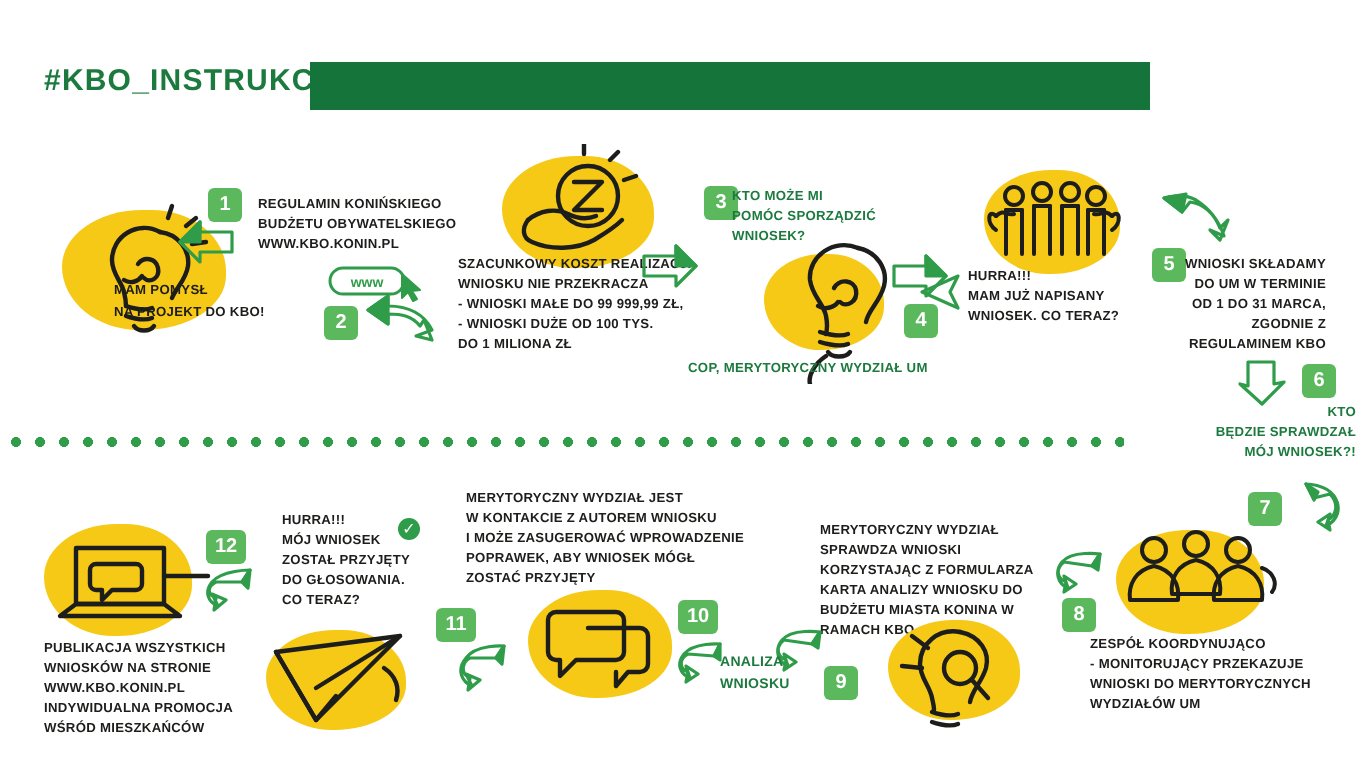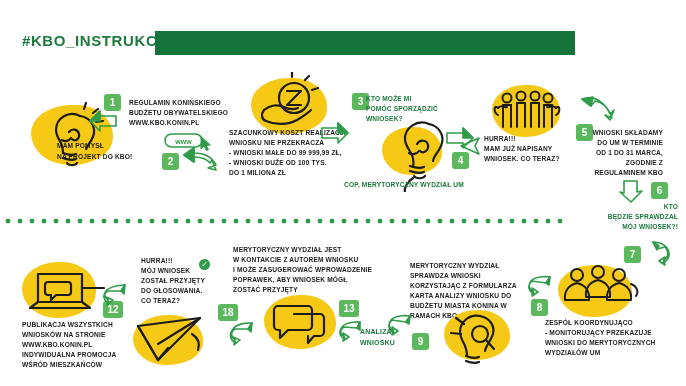--- a/index.html
+++ b/index.html
@@ -260,21 +260,21 @@
   <div class="arrow" style="left:384px; top:312px;">
     <svg width="30" height="24" viewBox="0 0 30 24" fill="none" stroke="#2f9c4a" stroke-width="1.6" stroke-linejoin="round">
       <path d="M26 4 C26 4 12 2 7 8 C3 13 5 19 10 21 L8 15 L14 19 L8 23 L9 18
                C4 16 4 11 8 8 L22 10 Z"></path>
       <path d="M26 4 L22 10 L25 12 Z" fill="#2f9c4a"></path>
     </svg>
   </div>
   <div class="txt green" style="left:360px; top:327px; width:54px; font-size:7px;">ANALIZA
 WNIOSKU</div>
 
-  <div class="badge" style="left:339px; top:300px; width:20px;">13</div>
+  <div class="badge" style="left:339px; top:300px; width:20px;">10</div>
   <div class="arrow" style="left:336px; top:318px;">
     <svg width="28" height="24" viewBox="0 0 28 24" fill="none" stroke="#2f9c4a" stroke-width="1.6" stroke-linejoin="round">
       <path d="M24 4 C24 4 11 3 6 9 C2 14 4 19 9 21 L7 15 L13 19 L7 23 L8 18
                C3 16 4 11 8 9 L21 10 Z"></path>
       <path d="M24 4 L21 10 L24 12 Z" fill="#2f9c4a"></path>
     </svg>
   </div>
   <div class="txt" style="left:233px; top:245px; width:150px;">MERYTORYCZNY WYDZIAŁ JEST
 W KONTAKCIE Z AUTOREM WNIOSKU
 I MOŻE ZASUGEROWAĆ WPROWADZENIE
@@ -282,21 +282,21 @@
 ZOSTAĆ PRZYJĘTY</div>
   <div class="blob" style="left:264px; top:295px; width:72px; height:54px;"></div>
   <div class="inkline" style="left:264px; top:296px;">
     <svg width="74" height="56" viewBox="0 0 74 56" fill="none" stroke="#1d1d1b" stroke-width="2.2" stroke-linecap="round" stroke-linejoin="round">
       <path d="M14 10 h30 a4 4 0 0 1 4 4 v16 a4 4 0 0 1-4 4 h-20 l-8 8 v-8 h-2
                a4 4 0 0 1-4-4 v-16 a4 4 0 0 1 4-4z"></path>
       <path d="M30 18 h26 a4 4 0 0 1 4 4 v14 a4 4 0 0 1-4 4 h-6 l-6 7 v-7"></path>
     </svg>
   </div>
 
-  <div class="badge" style="left:218px; top:304px; width:20px;">18</div>
+  <div class="badge" style="left:218px; top:304px; width:20px;">11</div>
   <div class="arrow" style="left:226px; top:320px;">
     <svg width="30" height="26" viewBox="0 0 30 26" fill="none" stroke="#2f9c4a" stroke-width="1.6" stroke-linejoin="round">
       <path d="M26 3 C26 3 12 2 7 9 C2 15 5 21 10 23 L7 17 L14 20 L8 25 L9 19
                C4 17 5 11 9 9 L22 9 Z"></path>
       <path d="M26 3 L22 9 L25 12 Z" fill="#2f9c4a"></path>
     </svg>
   </div>
   <div class="txt" style="left:141px; top:256px; width:90px;">HURRA!!!
 MÓJ WNIOSEK
 ZOSTAŁ PRZYJĘTY
@@ -306,21 +306,21 @@
   <div class="blob" style="left:133px; top:315px; width:70px; height:50px;"></div>
   <div class="inkline" style="left:128px; top:306px;">
     <svg width="82" height="62" viewBox="0 0 82 62" fill="none" stroke="#1d1d1b" stroke-width="2.2" stroke-linecap="round" stroke-linejoin="round">
       <path d="M10 20 L72 12 L30 54 Z"></path>
       <path d="M10 20 L30 54 L40 42"></path>
       <path d="M72 12 L30 38"></path>
       <path d="M64 28 c6 4 8 10 6 16"></path>
     </svg>
   </div>
 
-  <div class="badge" style="left:103px; top:265px; width:20px;margin-top:36px;">12</div>
+  <div class="badge" style="left:103px; top:265px; width:20px;">12</div>
   <div class="arrow" style="left:99px; top:282px;">
     <svg width="30" height="24" viewBox="0 0 30 24" fill="none" stroke="#2f9c4a" stroke-width="1.6" stroke-linejoin="round">
       <path d="M26 3 C26 3 12 3 7 9 C3 14 5 19 10 21 L7 15 L14 18 L8 23 L9 17
                C4 15 5 11 9 9 L22 9 Z"></path>
       <path d="M26 3 L22 9 L25 12 Z" fill="#2f9c4a"></path>
     </svg>
   </div>
   <div class="blob" style="left:22px; top:262px; width:74px; height:56px;"></div>
   <div class="inkline" style="left:20px; top:262px;">
     <svg width="86" height="58" viewBox="0 0 86 58" fill="none" stroke="#1d1d1b" stroke-width="2.2" stroke-linecap="round" stroke-linejoin="round">

